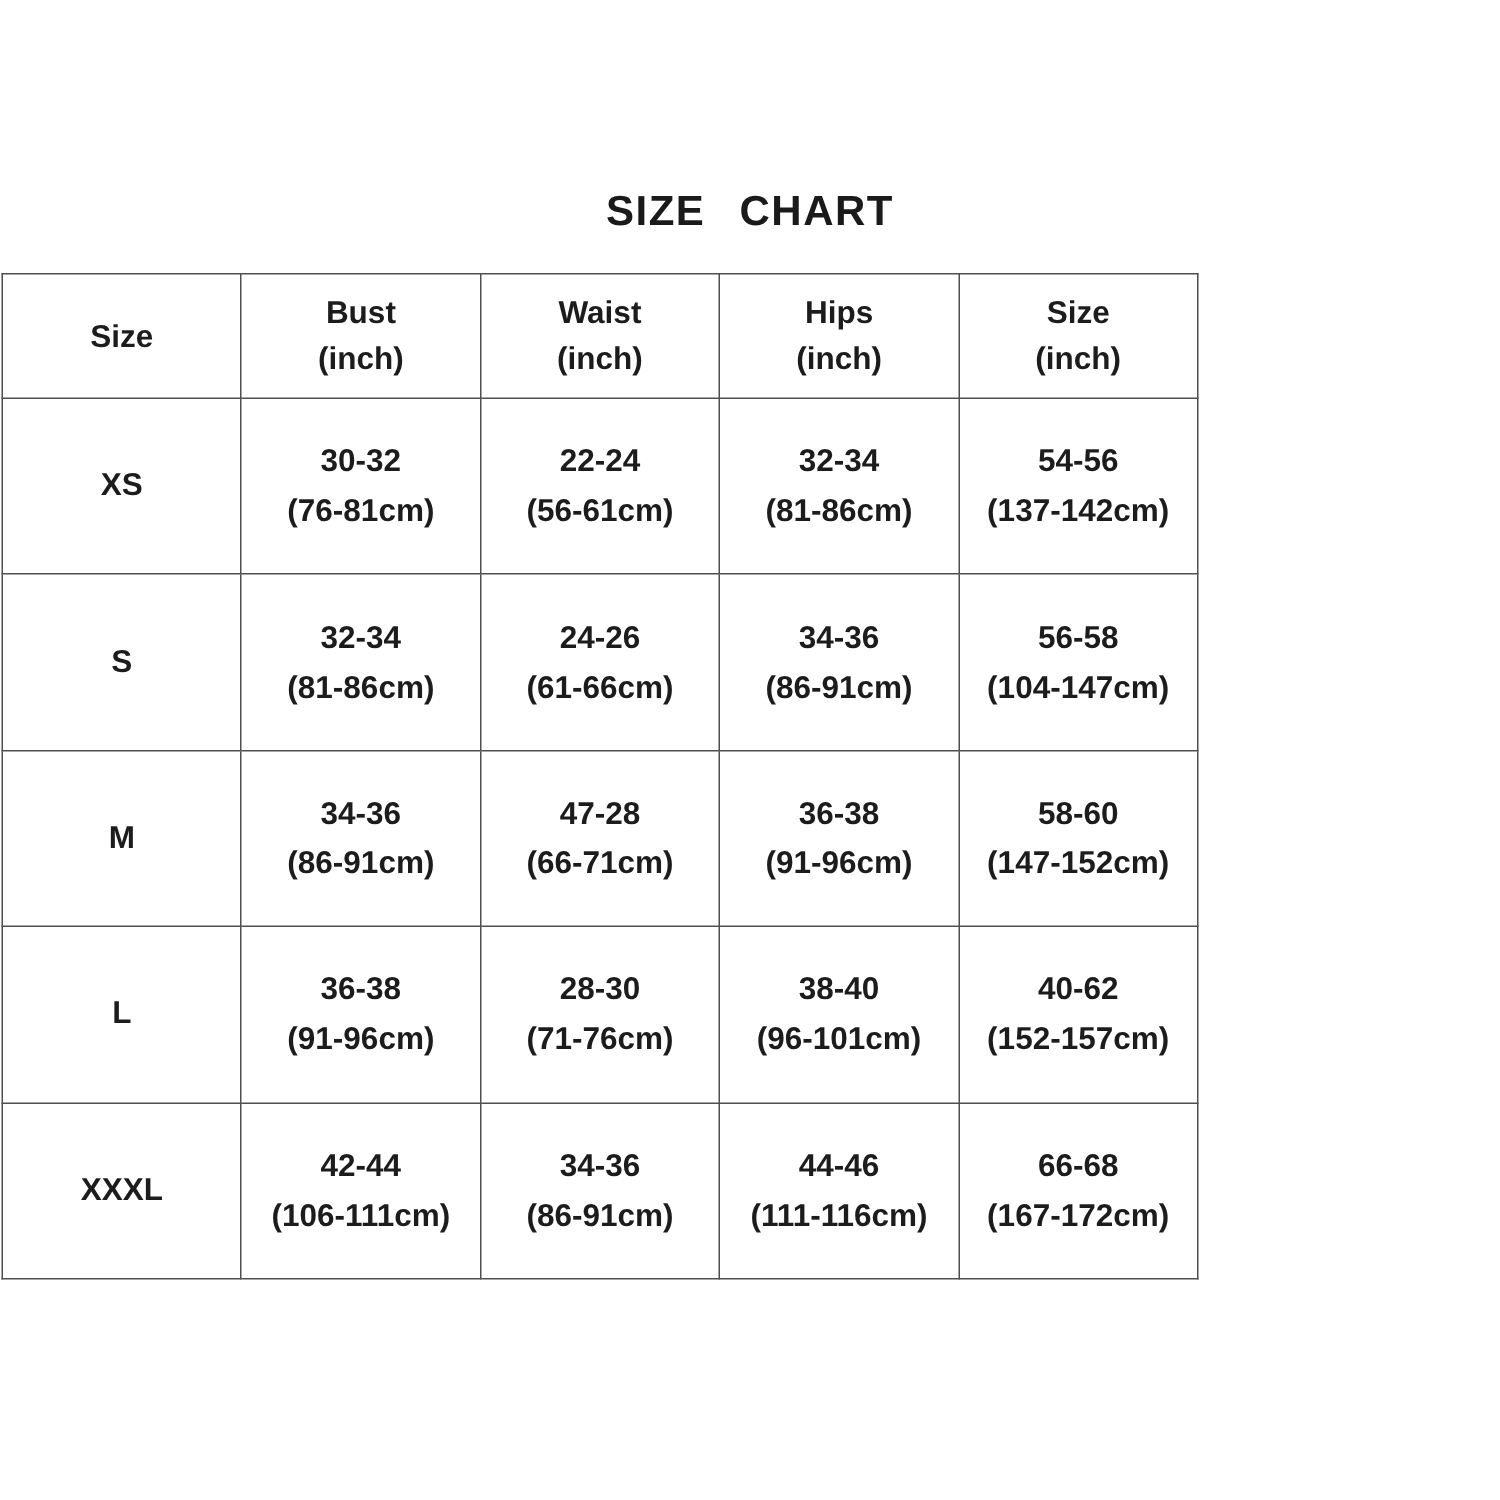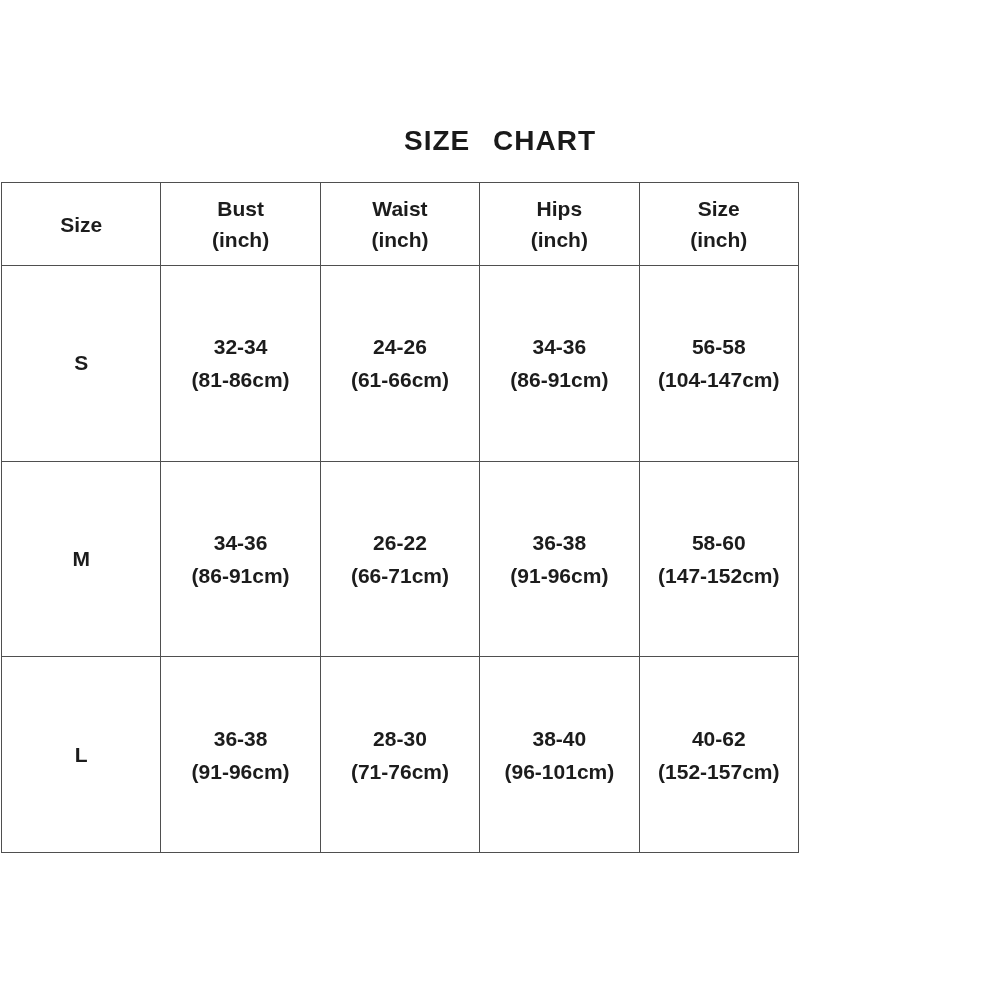--- a/index.html
+++ b/index.html
@@ -96,46 +96,65 @@
             <div class="col-line">(inch)</div>
           </th>
           <th>
             <div class="col-line">Size</div>
             <div class="col-line">(inch)</div>
           </th>
         </tr>
     </thead>
     <tbody>
         <tr>
-          <td class="size-cell">S</td>
+          <td class="size-cell">XS</td>
+          <td>
+            <div class="inch-line">30-32</div>
+            <div class="cm-line">(76-81cm)</div>
+          </td>
+          <td>
+            <div class="inch-line">22-24</div>
+            <div class="cm-line">(56-61cm)</div>
+          </td>
           <td>
             <div class="inch-line">32-34</div>
             <div class="cm-line">(81-86cm)</div>
           </td>
           <td>
+            <div class="inch-line">54-56</div>
+            <div class="cm-line">(137-142cm)</div>
+          </td>
+        </tr>
+        <tr>
+          <td class="size-cell">S</td>
+          <td>
+            <div class="inch-line">32-34</div>
+            <div class="cm-line">(81-86cm)</div>
+          </td>
+          <td>
             <div class="inch-line">24-26</div>
             <div class="cm-line">(61-66cm)</div>
           </td>
           <td>
             <div class="inch-line">34-36</div>
             <div class="cm-line">(86-91cm)</div>
           </td>
           <td>
             <div class="inch-line">56-58</div>
             <div class="cm-line">(104-147cm)</div>
           </td>
         </tr>
         <tr>
           <td class="size-cell">M</td>
           <td>
             <div class="inch-line">34-36</div>
             <div class="cm-line">(86-91cm)</div>
           </td>
           <td>
-            <div class="inch-line">26-22</div>
+            <div class="inch-line">47-28</div>
             <div class="cm-line">(66-71cm)</div>
           </td>
           <td>
             <div class="inch-line">36-38</div>
             <div class="cm-line">(91-96cm)</div>
           </td>
           <td>
             <div class="inch-line">58-60</div>
             <div class="cm-line">(147-152cm)</div>
           </td>
@@ -150,17 +169,36 @@
             <div class="inch-line">28-30</div>
             <div class="cm-line">(71-76cm)</div>
           </td>
           <td>
             <div class="inch-line">38-40</div>
             <div class="cm-line">(96-101cm)</div>
           </td>
           <td>
             <div class="inch-line">40-62</div>
             <div class="cm-line">(152-157cm)</div>
+          </td>
+        </tr>
+        <tr>
+          <td class="size-cell">XXXL</td>
+          <td>
+            <div class="inch-line">42-44</div>
+            <div class="cm-line">(106-111cm)</div>
+          </td>
+          <td>
+            <div class="inch-line">34-36</div>
+            <div class="cm-line">(86-91cm)</div>
+          </td>
+          <td>
+            <div class="inch-line">44-46</div>
+            <div class="cm-line">(111-116cm)</div>
+          </td>
+          <td>
+            <div class="inch-line">66-68</div>
+            <div class="cm-line">(167-172cm)</div>
           </td>
         </tr>
       </tbody>
   </table>
 </main>
 
 </body></html>

